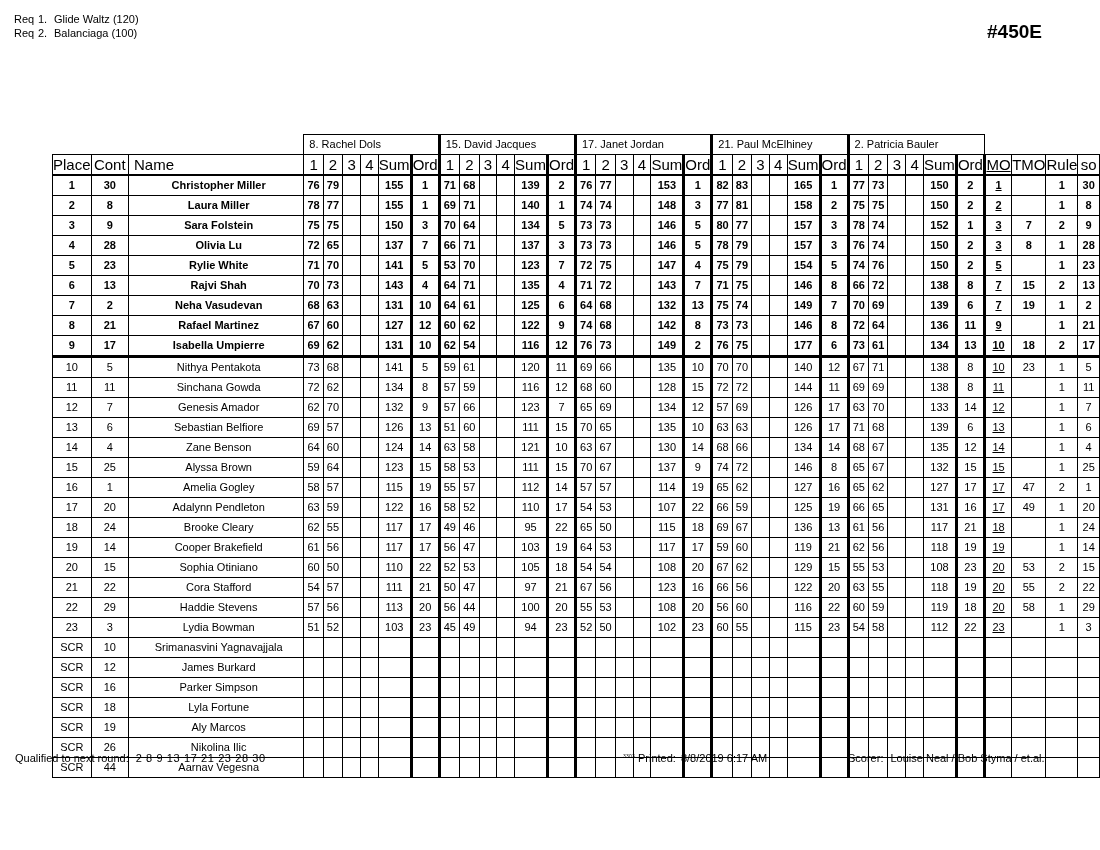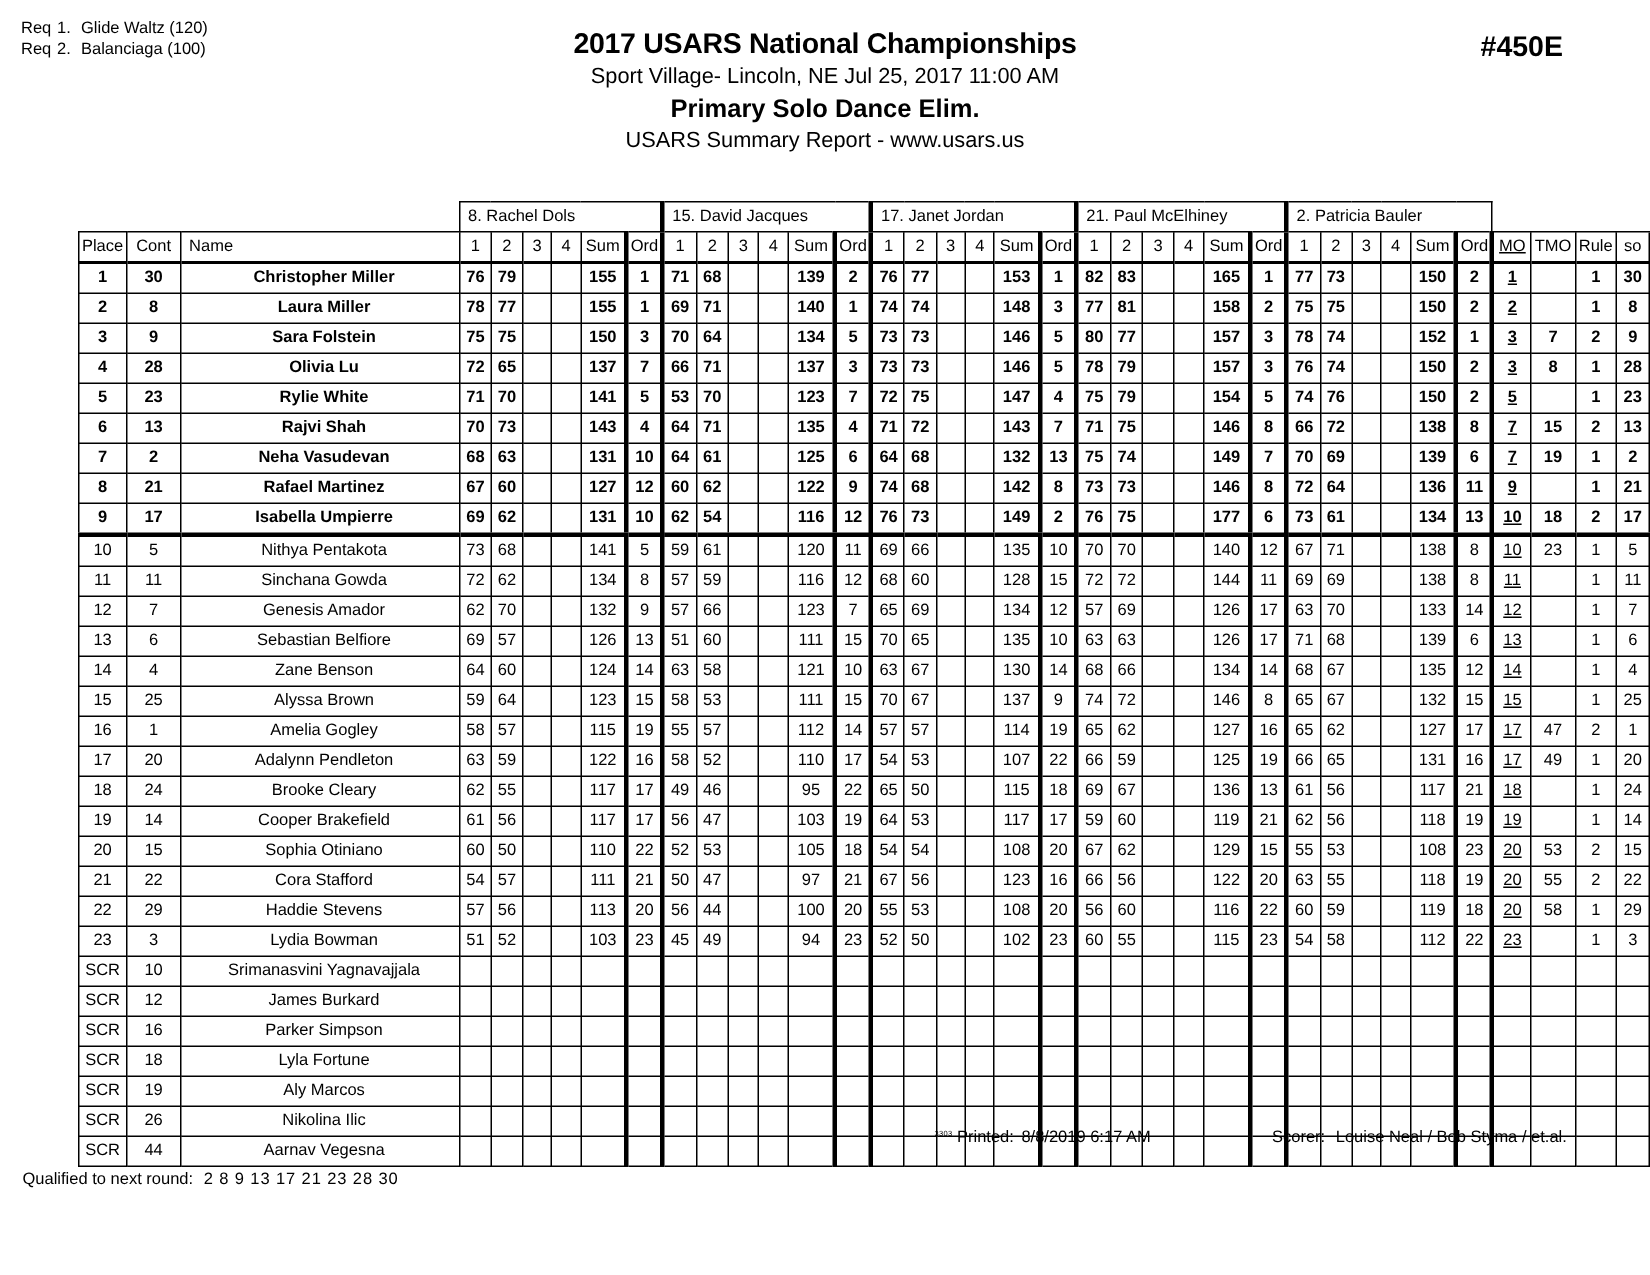--- a/index.html
+++ b/index.html
@@ -97,21 +97,21 @@
     text-align: left !important;
     padding-left: 5px !important;
     font-size: 11px;
     height: 20px;
     line-height: 20px;
   }
   .noborder { border: none !important; }
   .nb-lr { border-left: none !important; border-right: none !important; border-top: none !important; }
 
   
-  .chead td { font-size: 11px; height: 20px; line-height: 20px; }
+  .chead td { font-size: 15px; height: 20px; line-height: 20px; }
   .chead td.left-lbl { text-align: left; padding-left: 4px; }
 
   
   .c-place { width: 32px; }
   .c-cont  { width: 40px; }
   .c-name  { width: 200px; text-align: left; padding-left: 5px !important; }
   .c-s     { width: 23px; }
   .c-sum   { width: 31px; }
   .c-ord   { width: 22px; font-weight: bold; }
   .c-mo    { width: 26px; text-decoration: underline; }
@@ -140,21 +140,20 @@
     top: 752px;
     width: 1070px;
     font-size: 11px;
     height: 16px;
   }
   #qualified {
     position: absolute;
     left: 0;
     top: 0;
     white-space: nowrap;
-    margin-top: 28px;
   }
   #qualified .qnums { margin-left: 7px; letter-spacing: 0.6px; }
   #printed {
     position: absolute;
     left: 608px;
     top: 0;
     white-space: nowrap;
   }
   #printed .tiny {
     font-size: 5px;
@@ -177,26 +176,20 @@
 
   <div id="req-block">
     <span class="req-line">
       <span class="req-lbl">Req</span><span class="req-num">1.</span><span>Glide Waltz (120)</span>
     </span>
     <span class="req-line">
       <span class="req-lbl">Req</span><span class="req-num">2.</span><span>Balanciaga (100)</span>
     </span>
   </div>
 
-  <div id="title-block">
-    <div class="t1">2017 USARS National Championships</div>
-    <div class="t2">Sport Village- Lincoln, NE  Jul 25, 2017  11:00 AM</div>
-    <div class="t3">Primary Solo Dance Elim.</div>
-    <div class="t4">USARS Summary Report - www.usars.us</div>
-  </div>
 
   <div id="event-code">#450E</div>
 </div>
 
 <div id="sheet">
   <table class="grid">
     <thead>
       <tr id="judge-band-row">
           <td class="noborder" colspan="3"></td>
           <td class="jband" colspan="6">8.  Rachel Dols</td>

